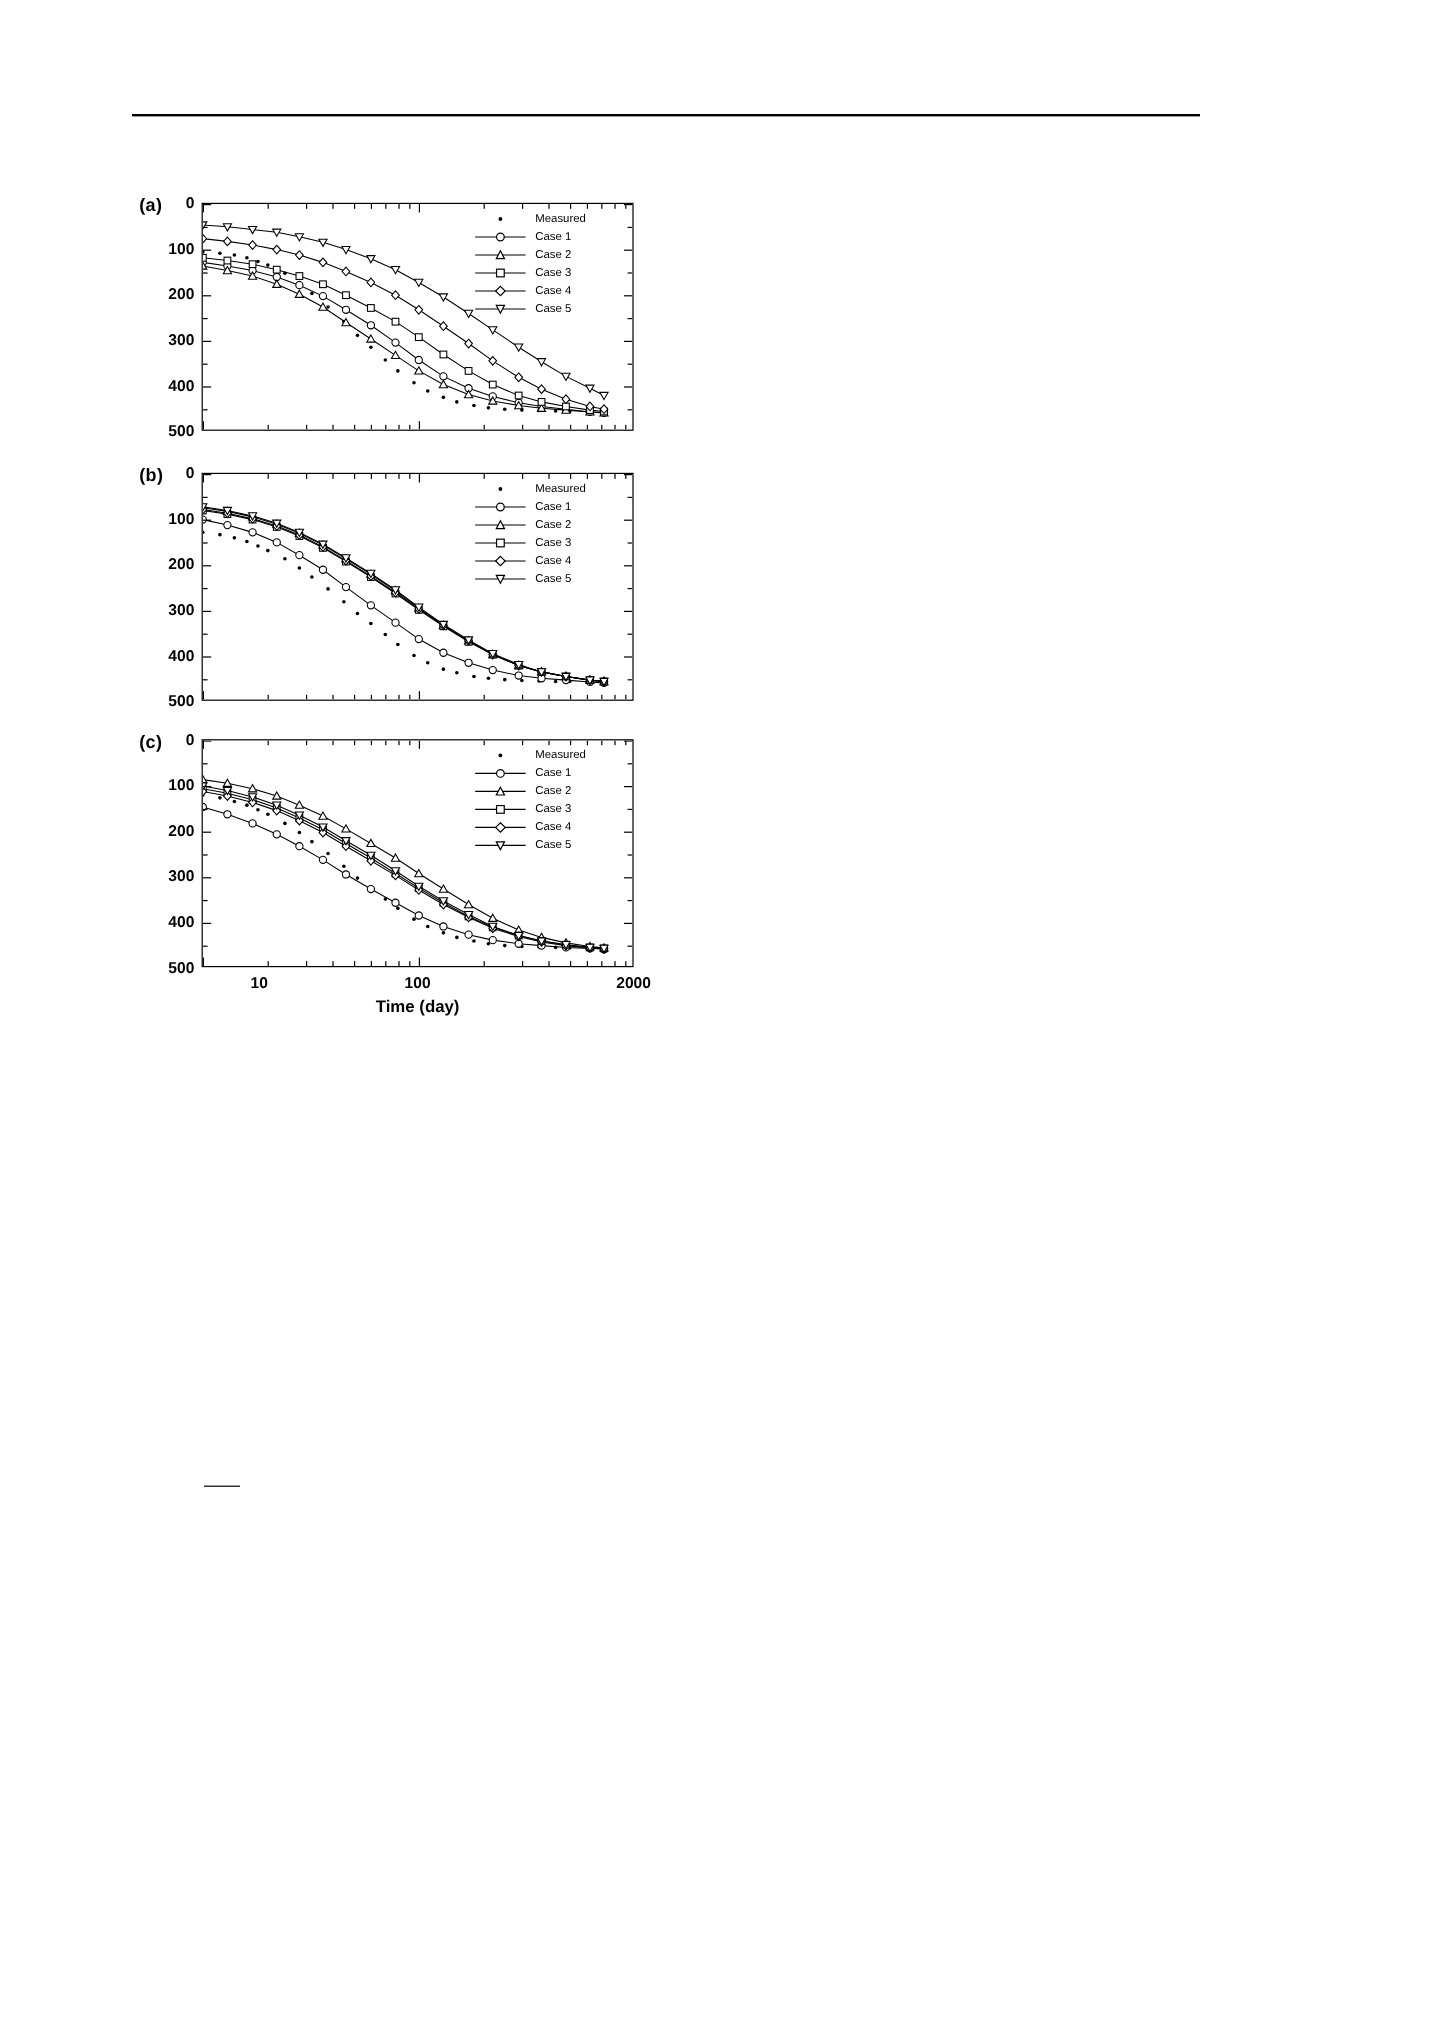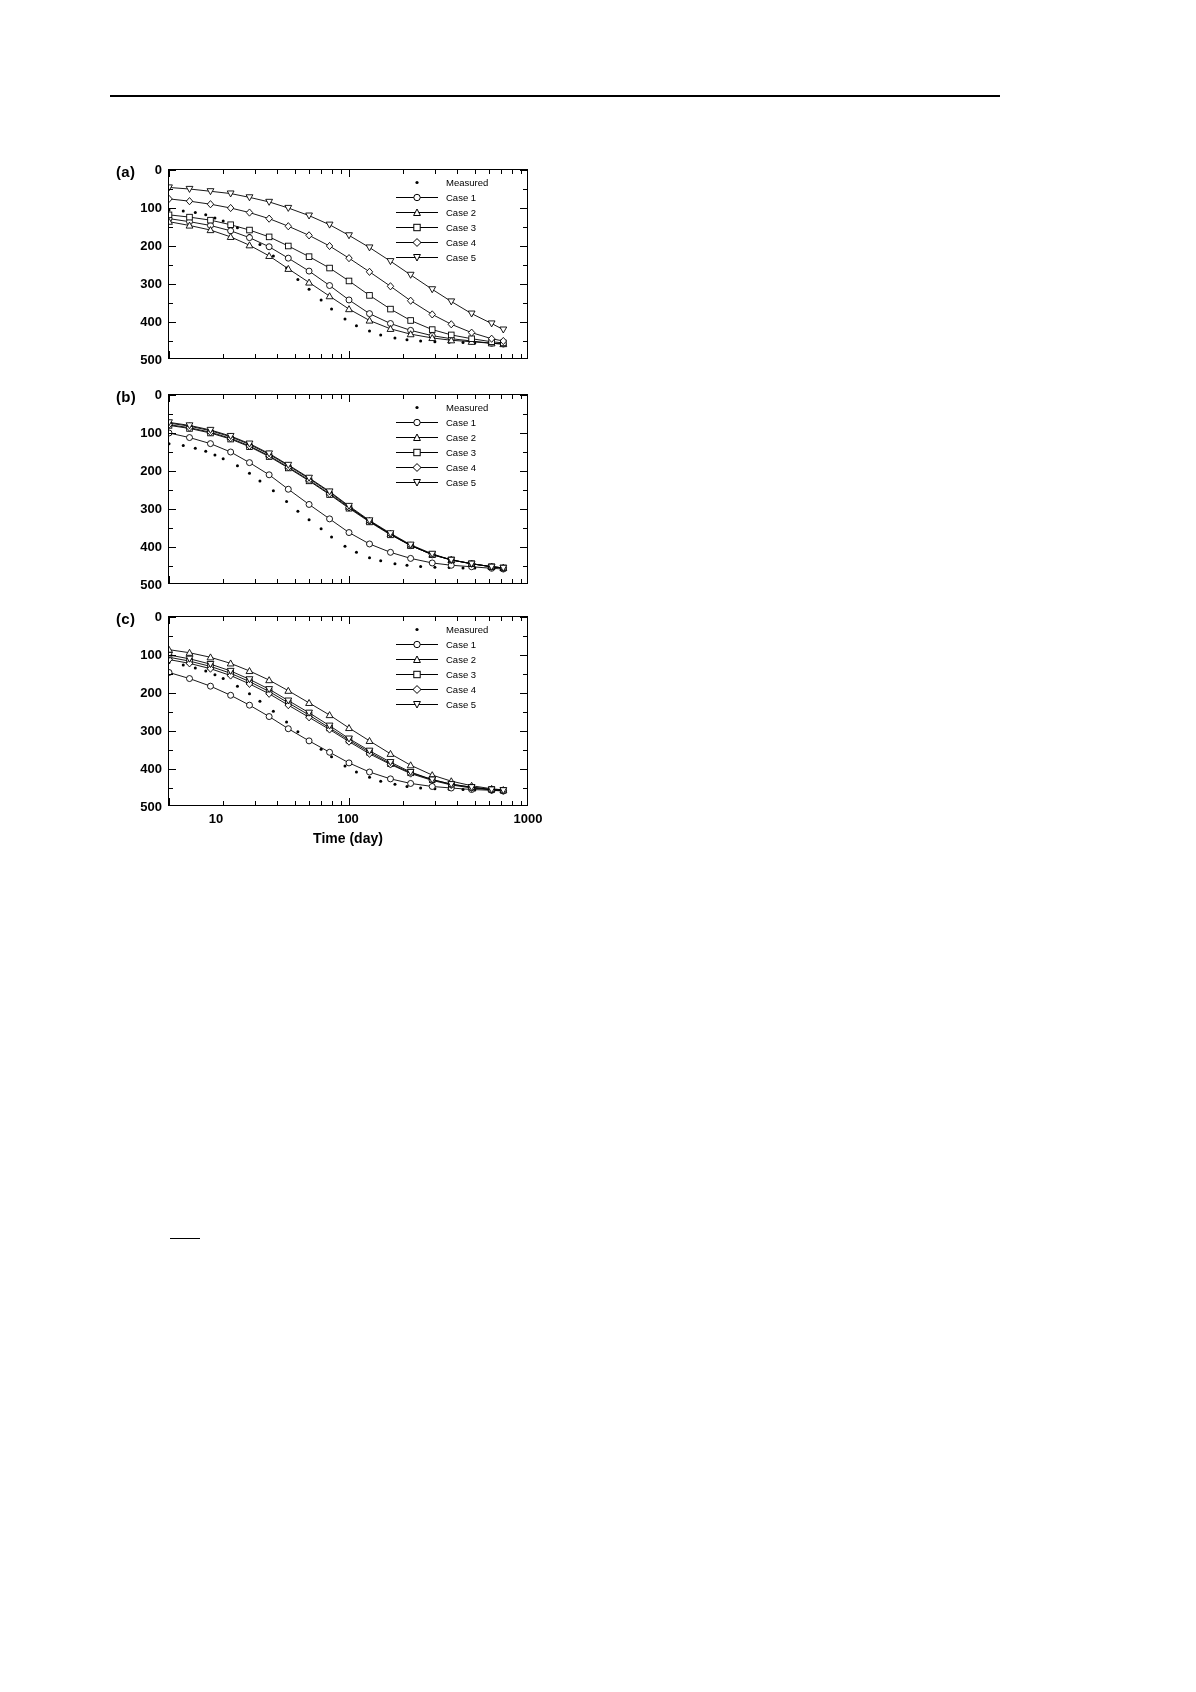--- a/index.html
+++ b/index.html
@@ -837,20 +837,20 @@
           </div>
         </div>
       <div class="ylab" style="top: 0px;">0</div>
           <div class="ylab" style="top: 38px;">100</div>
           <div class="ylab" style="top: 76px;">200</div>
           <div class="ylab" style="top: 114px;">300</div>
           <div class="ylab" style="top: 152px;">400</div>
           <div class="ylab" style="top: 190px;">500</div>
           <div class="xlab" style="left: 0px; margin-left: 48px;">10</div>
           <div class="xlab" style="left: 180px;">100</div>
-          <div class="xlab" style="left: 360px;">1000</div>
+          <div class="xlab" style="left: 360px;">2000</div>
         </div>
     </div>
 
   </div>
 
   <div class="tail-rule"></div>
 </div>
 
 </body></html>

